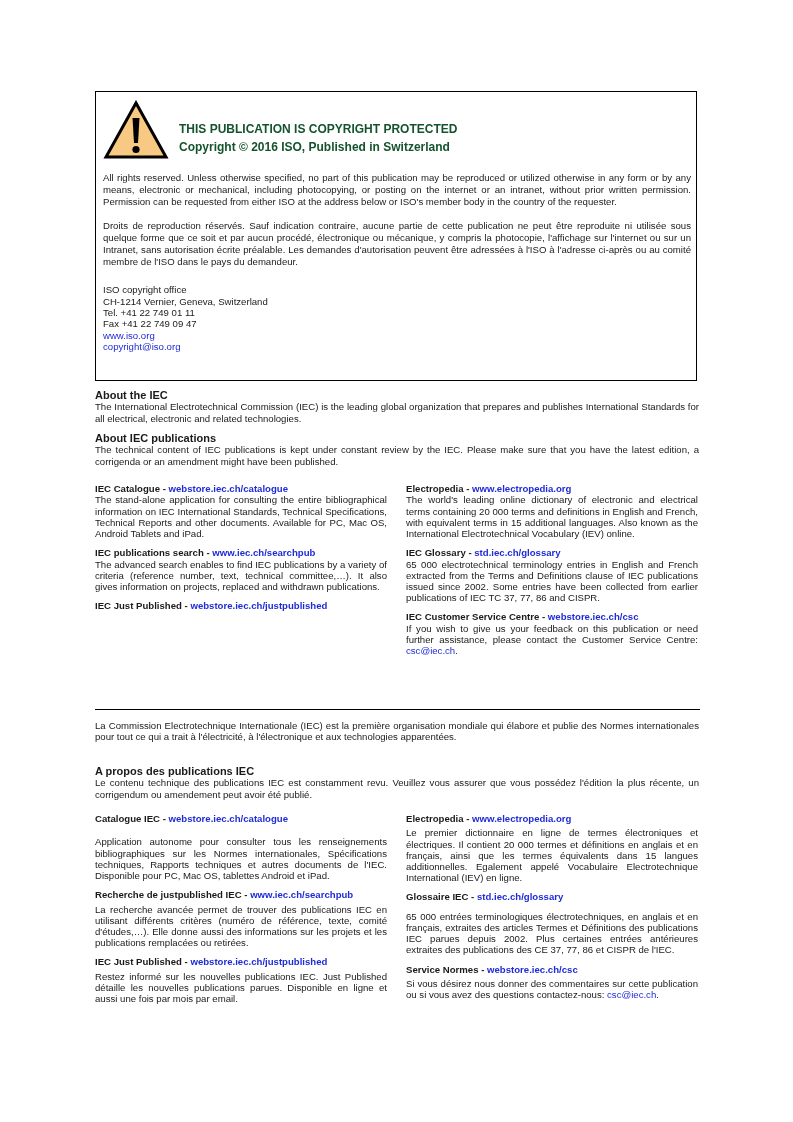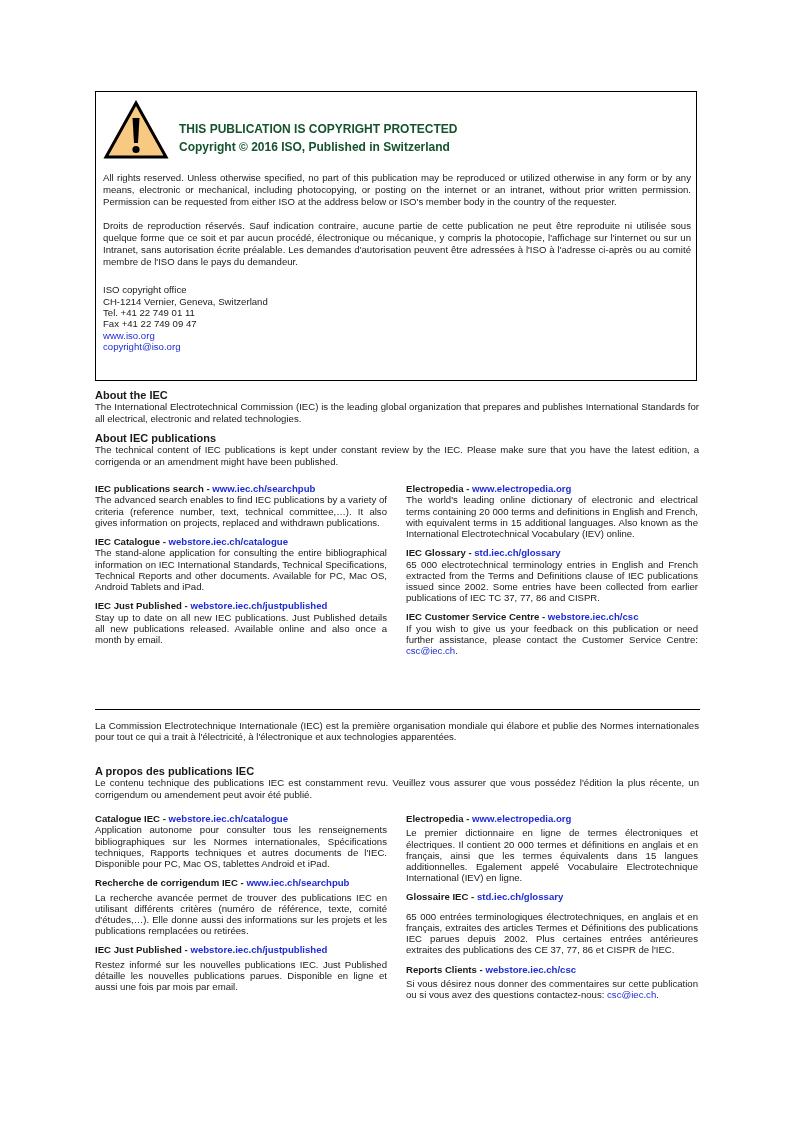--- a/index.html
+++ b/index.html
@@ -66,30 +66,29 @@
     <h4>About the IEC</h4>
     <p>The International Electrotechnical Commission (IEC) is the leading global organization that prepares and publishes International Standards for all electrical, electronic and related technologies.</p>
   </div>
   <div class="sec" style="top:433px">
     <h4>About IEC publications</h4>
     <p>The technical content of IEC publications is kept under constant review by the IEC. Please make sure that you have the latest edition, a corrigenda or an amendment might have been published.</p>
   </div>
 
   <div class="col lcol" style="top:483px">
     <div class="item">
+      <div class="ih"><span>IEC Catalogue - </span><a class="bold-link">webstore.iec.ch/catalogue</a></div>
+      <p class="ib">The stand-alone application for consulting the entire bibliographical information on IEC International Standards, Technical Specifications, Technical Reports and other documents. Available for PC, Mac OS, Android Tablets and iPad.</p>
+    </div>
+    <div class="item">
       <div class="ih"><span>IEC publications search - </span><a class="bold-link">www.iec.ch/searchpub</a></div>
       <p class="ib">The advanced search enables to find IEC publications by a variety of criteria (reference number, text, technical committee,…). It also gives information on projects, replaced and withdrawn publications.</p>
     </div>
     <div class="item">
-      <div class="ih"><span>IEC Catalogue - </span><a class="bold-link">webstore.iec.ch/catalogue</a></div>
-      <p class="ib">The stand-alone application for consulting the entire bibliographical information on IEC International Standards, Technical Specifications, Technical Reports and other documents. Available for PC, Mac OS, Android Tablets and iPad.</p>
-    </div>
-    <div class="item">
       <div class="ih"><span>IEC Just Published - </span><a class="bold-link">webstore.iec.ch/justpublished</a></div>
-      <p class="ib">Stay up to date on all new IEC publications. Just Published details all new publications released. Available online and also once a month by email.</p>
     </div>
   </div>
 
   <div class="col rcol" style="top:483px">
     <div class="item">
       <div class="ih"><span>Electropedia - </span><a class="bold-link">www.electropedia.org</a></div>
       <p class="ib">The world's leading online dictionary of electronic and electrical terms containing 20 000 terms and definitions in English and French, with equivalent terms in 15 additional languages. Also known as the International Electrotechnical Vocabulary (IEV) online.</p>
     </div>
     <div class="item">
       <div class="ih"><span>IEC Glossary - </span><a class="bold-link">std.iec.ch/glossary</a></div>
@@ -106,41 +105,41 @@
   <div class="sec" style="top:720px">
     <p>La Commission Electrotechnique Internationale (IEC) est la première organisation mondiale qui élabore et publie des Normes internationales pour tout ce qui a trait à l'électricité, à l'électronique et aux technologies apparentées.</p>
   </div>
   <div class="sec" style="top:766px">
     <h4>A propos des publications IEC</h4>
     <p>Le contenu technique des publications IEC est constamment revu. Veuillez vous assurer que vous possédez l'édition la plus récente, un corrigendum ou amendement peut avoir été publié.</p>
   </div>
 
   <div class="col lcol fr" style="top:813px">
     <div class="item">
-      <div class="ih" style="margin-bottom:0"><span>Catalogue IEC - </span><a class="bold-link">webstore.iec.ch/catalogue</a></div>
+      <div class="ih" style="margin-bottom:12px"><span>Catalogue IEC - </span><a class="bold-link">webstore.iec.ch/catalogue</a></div>
       <p class="ib">Application autonome pour consulter tous les renseignements bibliographiques sur les Normes internationales, Spécifications techniques, Rapports techniques et autres documents de l'IEC. Disponible pour PC, Mac OS, tablettes Android et iPad.</p>
     </div>
     <div class="item">
-      <div class="ih"><span>Recherche de corrigendum IEC - </span><a class="bold-link">www.iec.ch/searchpub</a></div>
+      <div class="ih"><span>Recherche de justpublished IEC - </span><a class="bold-link">www.iec.ch/searchpub</a></div>
       <p class="ib">La recherche avancée permet de trouver des publications IEC en utilisant différents critères (numéro de référence, texte, comité d'études,…). Elle donne aussi des informations sur les projets et les publications remplacées ou retirées.</p>
     </div>
     <div class="item">
       <div class="ih"><span>IEC Just Published - </span><a class="bold-link">webstore.iec.ch/justpublished</a></div>
       <p class="ib">Restez informé sur les nouvelles publications IEC. Just Published détaille les nouvelles publications parues. Disponible en ligne et aussi une fois par mois par email.</p>
     </div>
   </div>
 
   <div class="col rcol fr" style="top:813px">
     <div class="item">
       <div class="ih"><span>Electropedia - </span><a class="bold-link">www.electropedia.org</a></div>
       <p class="ib">Le premier dictionnaire en ligne de termes électroniques et électriques. Il contient 20 000 termes et définitions en anglais et en français, ainsi que les termes équivalents dans 15 langues additionnelles. Egalement appelé Vocabulaire Electrotechnique International (IEV) en ligne.</p>
     </div>
     <div class="item">
       <div class="ih" style="margin-bottom:8px"><span>Glossaire IEC - </span><a class="bold-link">std.iec.ch/glossary</a></div>
       <p class="ib">65 000 entrées terminologiques électrotechniques, en anglais et en français, extraites des articles Termes et Définitions des publications IEC parues depuis 2002. Plus certaines entrées antérieures extraites des publications des CE 37, 77, 86 et CISPR de l'IEC.</p>
     </div>
     <div class="item">
-      <div class="ih"><span>Reports Clients - </span><a class="bold-link">webstore.iec.ch/csc</a></div>
+      <div class="ih"><span>Service Normes - </span><a class="bold-link">webstore.iec.ch/csc</a></div>
       <p class="ib"><span>Si vous désirez nous donner des commentaires sur cette publication ou si vous avez des questions contactez-nous: </span><a class="link">csc@iec.ch</a><span>.</span></p>
     </div>
   </div>
 
 </div>
 
 </body></html>

